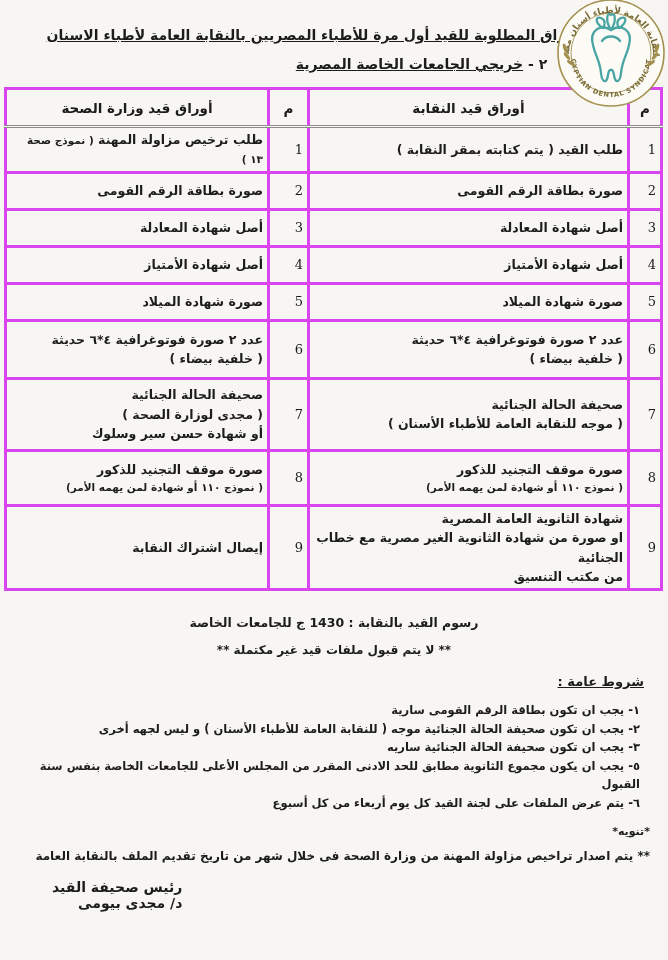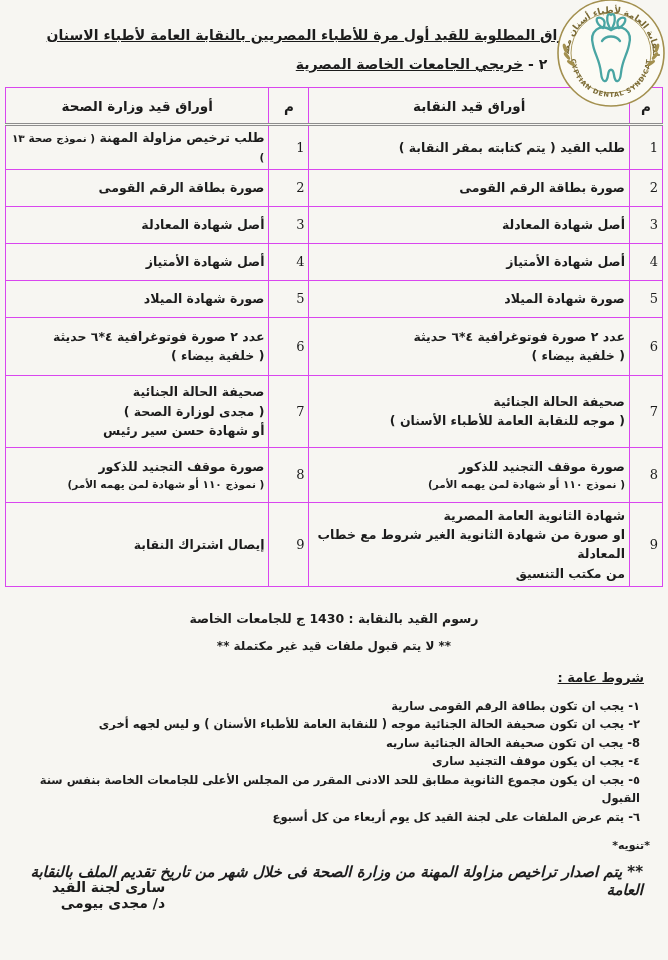--- a/index.html
+++ b/index.html
@@ -32,21 +32,21 @@
   .logo { position:absolute; top:-2px; left:auto; right:2px; width:110px; height:110px; }
 
   
   table.docs {
     margin:15px 5px 0 5px;
     width:658px;
     border-collapse:collapse;
     table-layout:fixed;
   }
   .docs th, .docs td {
-    border:1px solid #d946ef;
+    border:3px solid #d946ef;
     vertical-align:middle;
     padding:2px 4px;
     overflow:hidden;
   }
   .docs thead th {
     height:31px;
     font-size:13.5px;
     border-bottom:3px double #8d8d8d;
   }
   .docs td { font-size:12.5px; }
@@ -61,21 +61,21 @@
   .cond-title {
     margin:17px 24px 0 0;
     font-size:13px;
     text-decoration:underline;
     padding-left:21px;
   }
   .cond-items { margin:12px 28px 0 0;padding-left:20px; }
   .cond-items .cond-item { font-size:11.5px; line-height:18.5px; }
 
   .notice-marker { margin:13px 18px 0 0; font-size:11px; }
-  .notice-text   { margin:11px 25px 0 0; font-size:15px;font-style:italic; }
+  .notice-text   { margin:11px 18px 0 0; font-size:12px; }
 
   .signature {
     position:absolute;
     left:52px; top:879px;
     text-align:right;
     font-size:14px;
   }
   .signature .sig-name { }
 </style>
 </head>
@@ -200,64 +200,63 @@
       <tr style="height:72px">
         <td class="num">7</td>
         <td>
           <div class="ln">صحيفة الحالة الجنائية</div>
           <div class="ln">( موجه للنقابة العامة للأطباء الأسنان )</div>
         </td>
         <td class="num">7</td>
         <td>
           <div class="ln">صحيفة الحالة الجنائية</div>
           <div class="ln">( مجدى لوزارة الصحة )</div>
-          <div class="ln">أو شهادة حسن سير رئيس</div>
+          <div class="ln">أو شهادة حسن سير وسلوك</div>
         </td>
       </tr>
       <tr style="height:55px">
         <td class="num">8</td>
         <td>
           <div class="ln">صورة موقف التجنيد للذكور</div>
           <div class="ln sm">( نموذج ١١٠ أو شهادة لمن يهمه الأمر)</div>
         </td>
         <td class="num">8</td>
         <td>
           <div class="ln">صورة موقف التجنيد للذكور</div>
           <div class="ln sm">( نموذج ١١٠ أو شهادة لمن يهمه الأمر)</div>
         </td>
       </tr>
       <tr style="height:84px">
         <td class="num">9</td>
         <td>
           <div class="ln">شهادة الثانوية العامة المصرية</div>
-          <div class="ln">او صورة من شهادة الثانوية الغير شروط مع خطاب المعادلة</div>
+          <div class="ln">او صورة من شهادة الثانوية الغير مصرية مع خطاب الجنائية</div>
           <div class="ln">من مكتب التنسيق</div>
         </td>
         <td class="num">9</td>
         <td>
             <div class="ln">إيصال اشتراك النقابة</div>
           </td>
       </tr>
     </tbody>
   </table>
 
   <div class="fee-line">رسوم القيد بالنقابة : 1430 ج للجامعات الخاصة</div>
   <div class="reject-line">** لا يتم قبول ملفات قيد غير مكتملة **</div>
 
   <div class="cond-title">شروط عامة :</div>
   <div class="cond-items">
     <div class="cond-item">١-  يجب ان تكون بطاقة الرقم القومى سارية</div>
     <div class="cond-item">٢-  يجب ان تكون صحيفة الحالة الجنائية موجه ( للنقابة العامة للأطباء الأسنان ) و ليس لجهه أخرى</div>
-    <div class="cond-item">8-  يجب ان تكون صحيفة الحالة الجنائية ساريه</div>
-    <div class="cond-item">٤-  يجب ان يكون موقف التجنيد سارى</div>
+    <div class="cond-item">٣-  يجب ان تكون صحيفة الحالة الجنائية ساريه</div>
     <div class="cond-item">٥-  يجب ان يكون مجموع الثانوية مطابق للحد الادنى المقرر من المجلس الأعلى للجامعات الخاصة بنفس سنة القبول</div>
     <div class="cond-item">٦-  يتم عرض الملفات على لجنة القيد كل يوم أربعاء من كل أسبوع</div>
   </div>
 
   <div class="notice-marker">*تنويه*</div>
   <div class="notice-text">** يتم اصدار تراخيص مزاولة المهنة من وزارة الصحة فى خلال شهر من تاريخ تقديم الملف بالنقابة العامة</div>
 
   <div class="signature">
-    <div class="sig-title">سارى لجنة القيد</div>
+    <div class="sig-title">رئيس صحيفة القيد</div>
     <div class="sig-name">د/ مجدى بيومى</div>
   </div>
 
 </div>
 
 </body></html>

